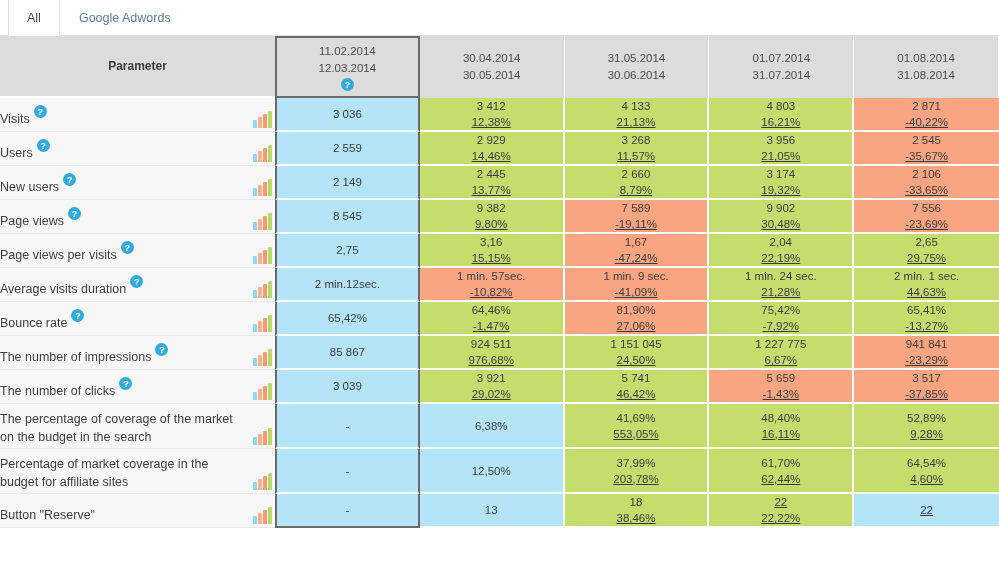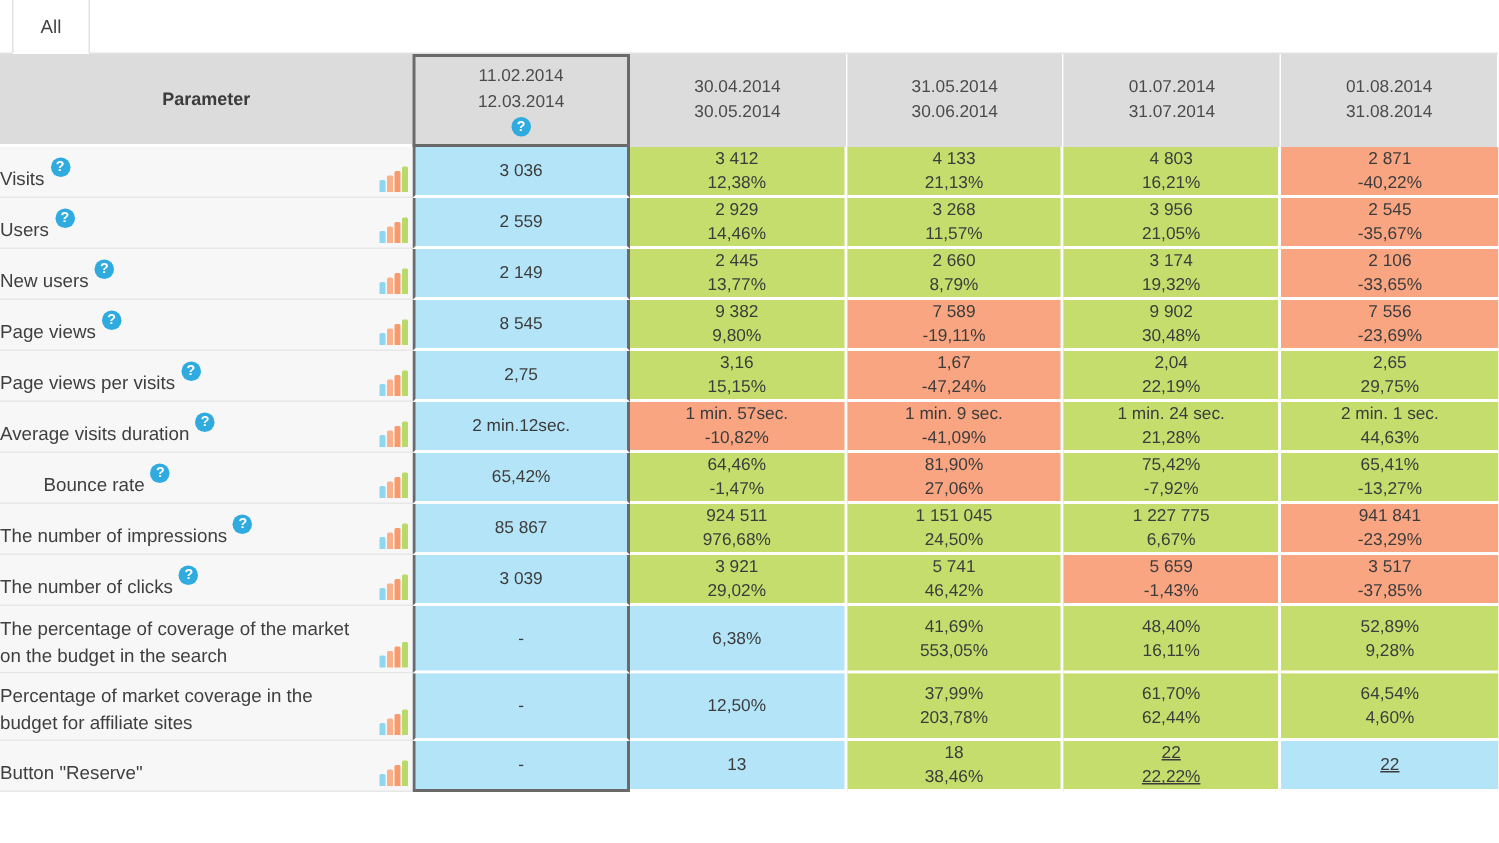--- a/index.html
+++ b/index.html
@@ -181,31 +181,34 @@
     border-bottom: 2px solid #ffffff;
   }
   tr.last-row td.data.baseline { border-bottom: 2px solid #6a6a6a; }
   td.data.last-col { border-right: none; }
 
   .c-blue   { background: #b4e4f7; }
   .c-green  { background: #c4dd6d; }
   .c-orange { background: #f9a581; }
 
   .val  { display: block; }
-  .pct  { display: block; }
+  .pct  { display: block; text-decoration: underline; }
   .val.link, .pct.link { text-decoration: underline; }
 </style>
 </head>
 <body>
 
 <div id="app">
 
   <div class="tabbar" id="tabbar">
       <div class="tab active">
         <span>All</span>
+      </div>
+      <div class="tab">
+        <span>Google Adwords</span>
       </div>
     </div>
 
   <div class="table-wrap">
     <table class="report">
       <thead>
         <tr>
           <th class="param-head">
             <span>Parameter</span>
           </th>
@@ -420,21 +423,21 @@
             <td class="data c-green">
               <span class="val">1 min. 24 sec.</span>
               <span class="pct">21,28%</span>
             </td>
             <td class="data c-green last-col">
               <span class="val">2 min. 1 sec.</span>
               <span class="pct">44,63%</span>
             </td>
           </tr>
           <tr>
-            <td class="param" style="height: 34px; padding-left: 29px;">
+            <td class="param" style="height: 34px;">
               <div class="param-inner">
                 <div class="param-label"><span>Bounce rate</span><span class="qmark">?</span></div>
                 <div class="minichart">
                   <i class="b1"></i>
                   <i class="b2"></i>
                   <i class="b3"></i>
                   <i class="b4"></i>
                 </div>
               </div>
             </td>

